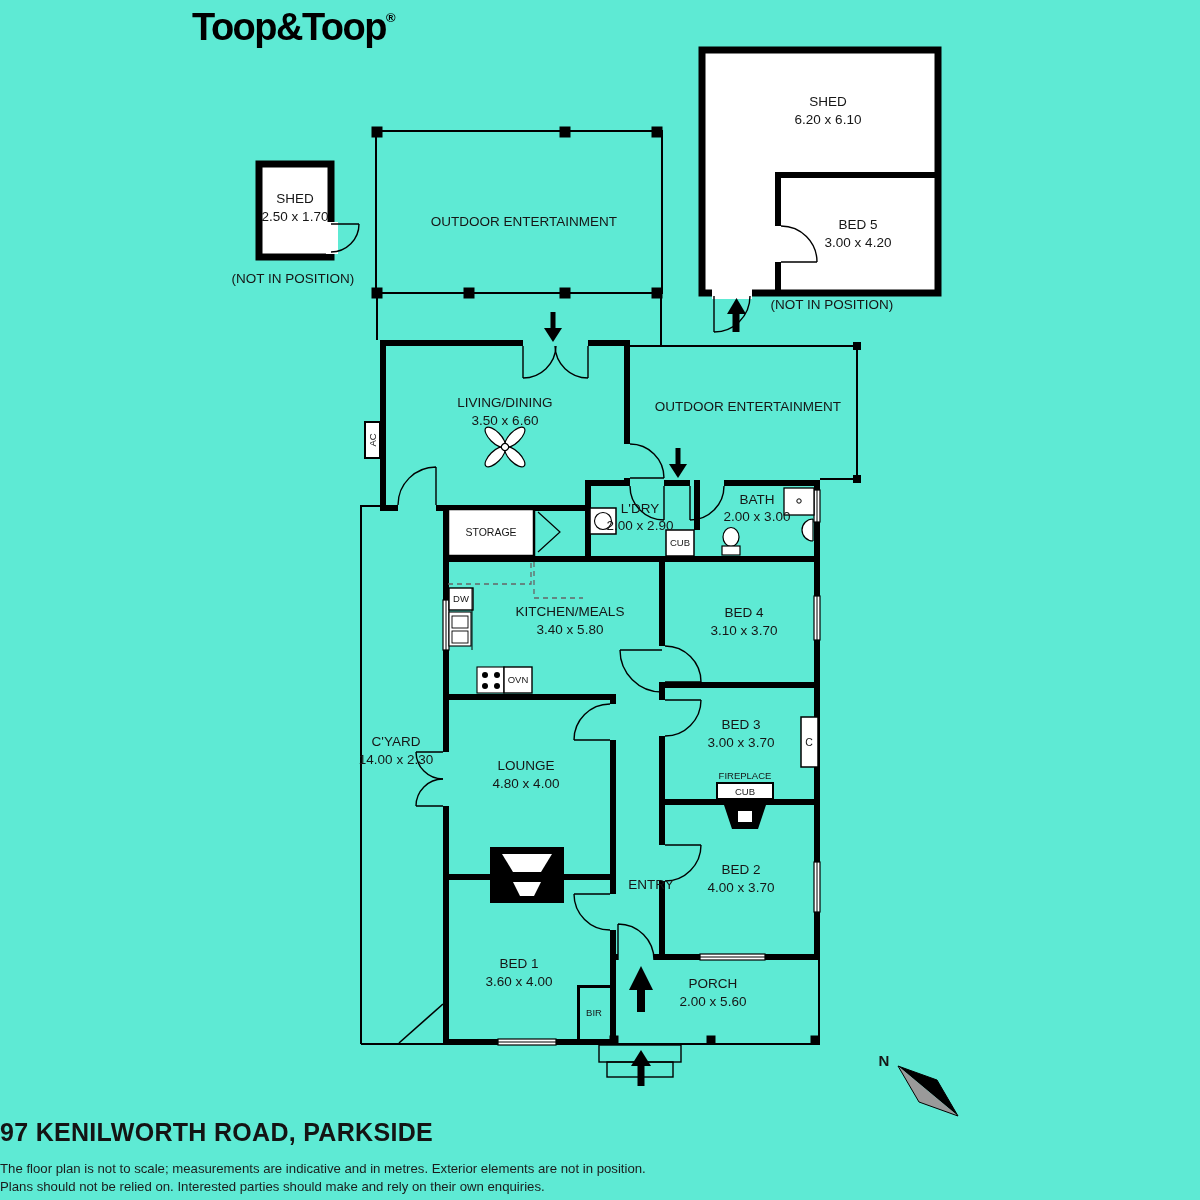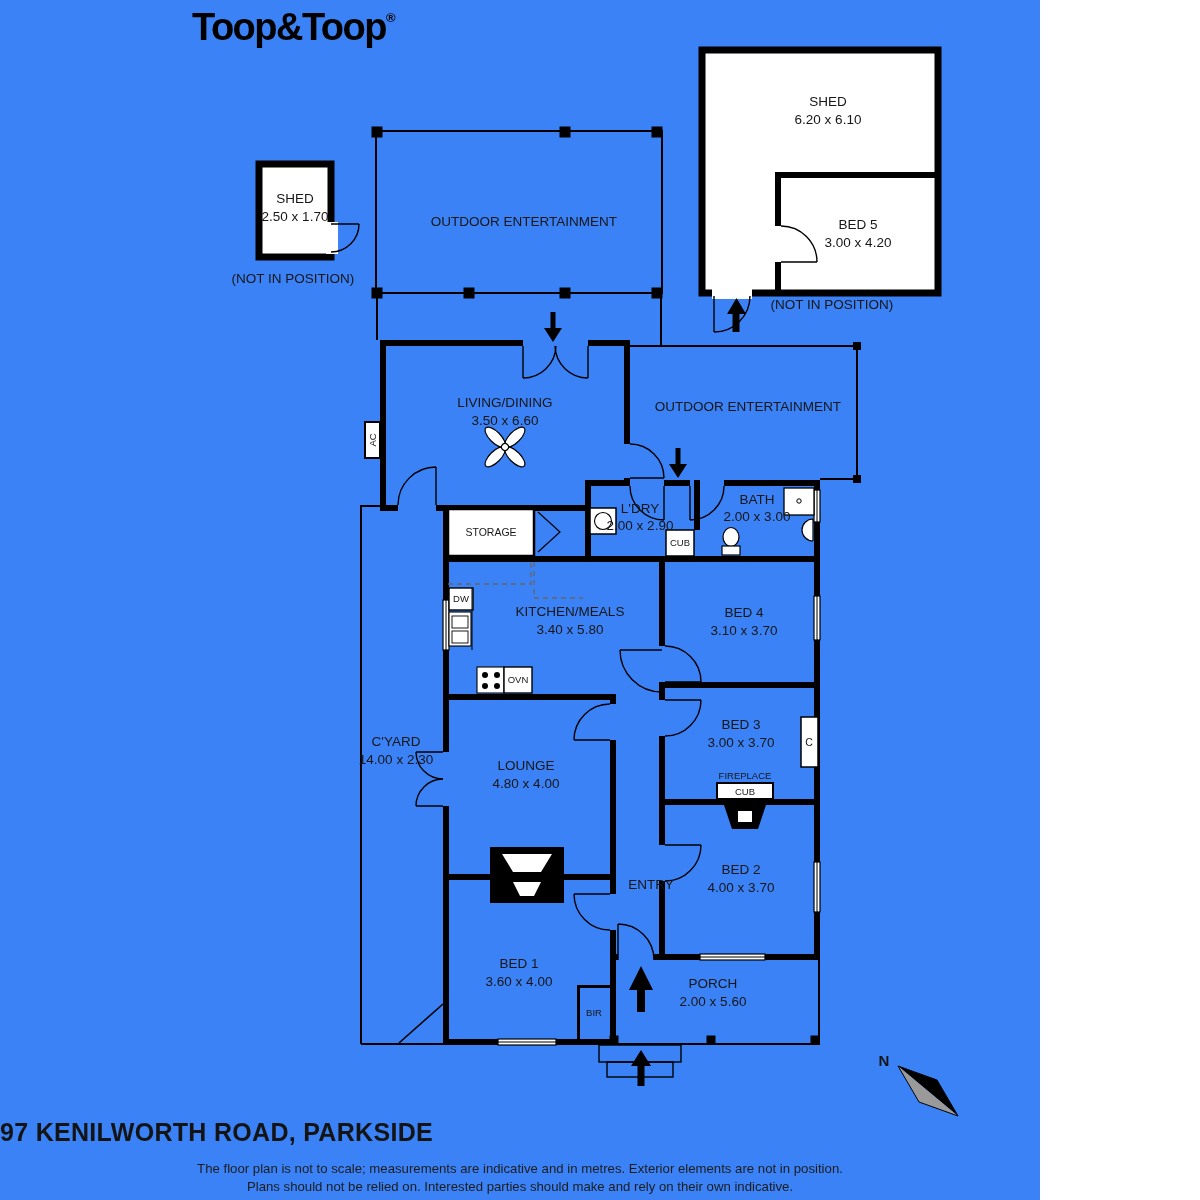--- a/index.html
+++ b/index.html
@@ -1,24 +1,24 @@
 <!DOCTYPE html>
 <html><head>
 <meta charset="utf-8">
 <style>
   *{margin:0;padding:0;box-sizing:border-box}
   html,body{background:#fff}
-  .canvas{position:relative;width:1040px;height:1200px;background:#3b82f6;
+  .canvas{position:relative;width:1200px;height:1200px;background:#5eead4;
           font-family:"Liberation Sans",sans-serif;overflow:hidden;color:#161616}
   .logo{position:absolute;left:192px;top:6px;font-size:38px;font-weight:800;
         letter-spacing:-1.5px;color:#000;white-space:nowrap}
   .logo .reg{font-size:13px;vertical-align:18px;letter-spacing:0}
   .address{position:absolute;top:1118px;left:0;width:100%;text-align:left;
            font-size:25px;font-weight:700;letter-spacing:.3px;color:#141414}
-  .disclaimer{position:absolute;top:1160px;left:0;width:100%;text-align:center;
+  .disclaimer{position:absolute;top:1160px;left:0;width:100%;text-align:left;
               font-size:13.2px;line-height:18px;color:#1c1c1c}
   svg{position:absolute;left:0;top:0}
   svg text{font-family:"Liberation Sans",sans-serif;fill:#161616}
   .t{font-size:13.5px;text-anchor:middle}
   .m{font-size:10.5px;text-anchor:middle}
   .s{font-size:9.5px;text-anchor:middle}
   .n{font-size:15px;text-anchor:middle;font-weight:bold}
 </style>
 </head>
 <body>
@@ -298,16 +298,16 @@
       <text class="s" x="594" y="1016">BIR</text>
       <text class="t" x="713" y="988">PORCH</text>
       <text class="t" x="713" y="1006">2.00 x 5.60</text>
       <text class="s" x="373" y="443" transform="rotate(-90 373 440)">AC</text>
     </g>
   </svg>
 
   <div class="address">97 KENILWORTH ROAD, PARKSIDE</div>
   <div class="disclaimer">
     <div>The floor plan is not to scale; measurements are indicative and in metres. Exterior elements are not in position.</div>
-    <div>Plans should not be relied on. Interested parties should make and rely on their own indicative.</div>
+    <div>Plans should not be relied on. Interested parties should make and rely on their own enquiries.</div>
   </div>
 
 </div>
 
 </body></html>

